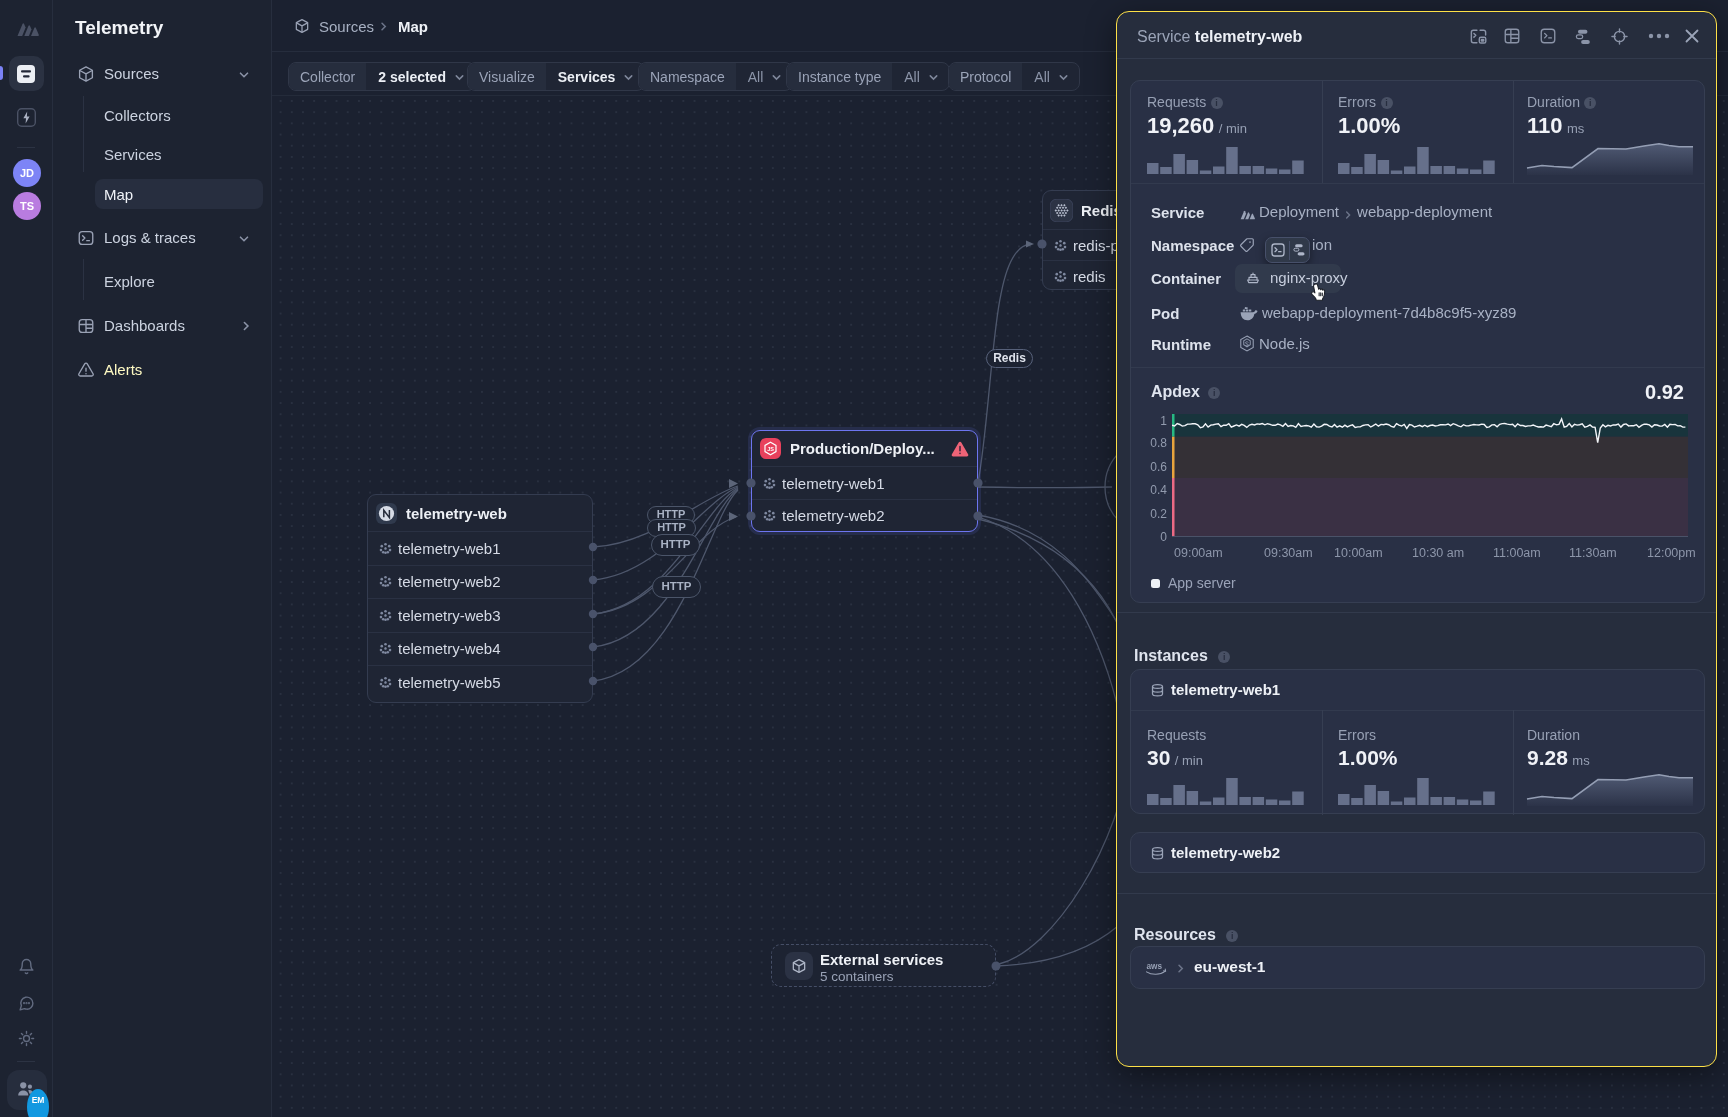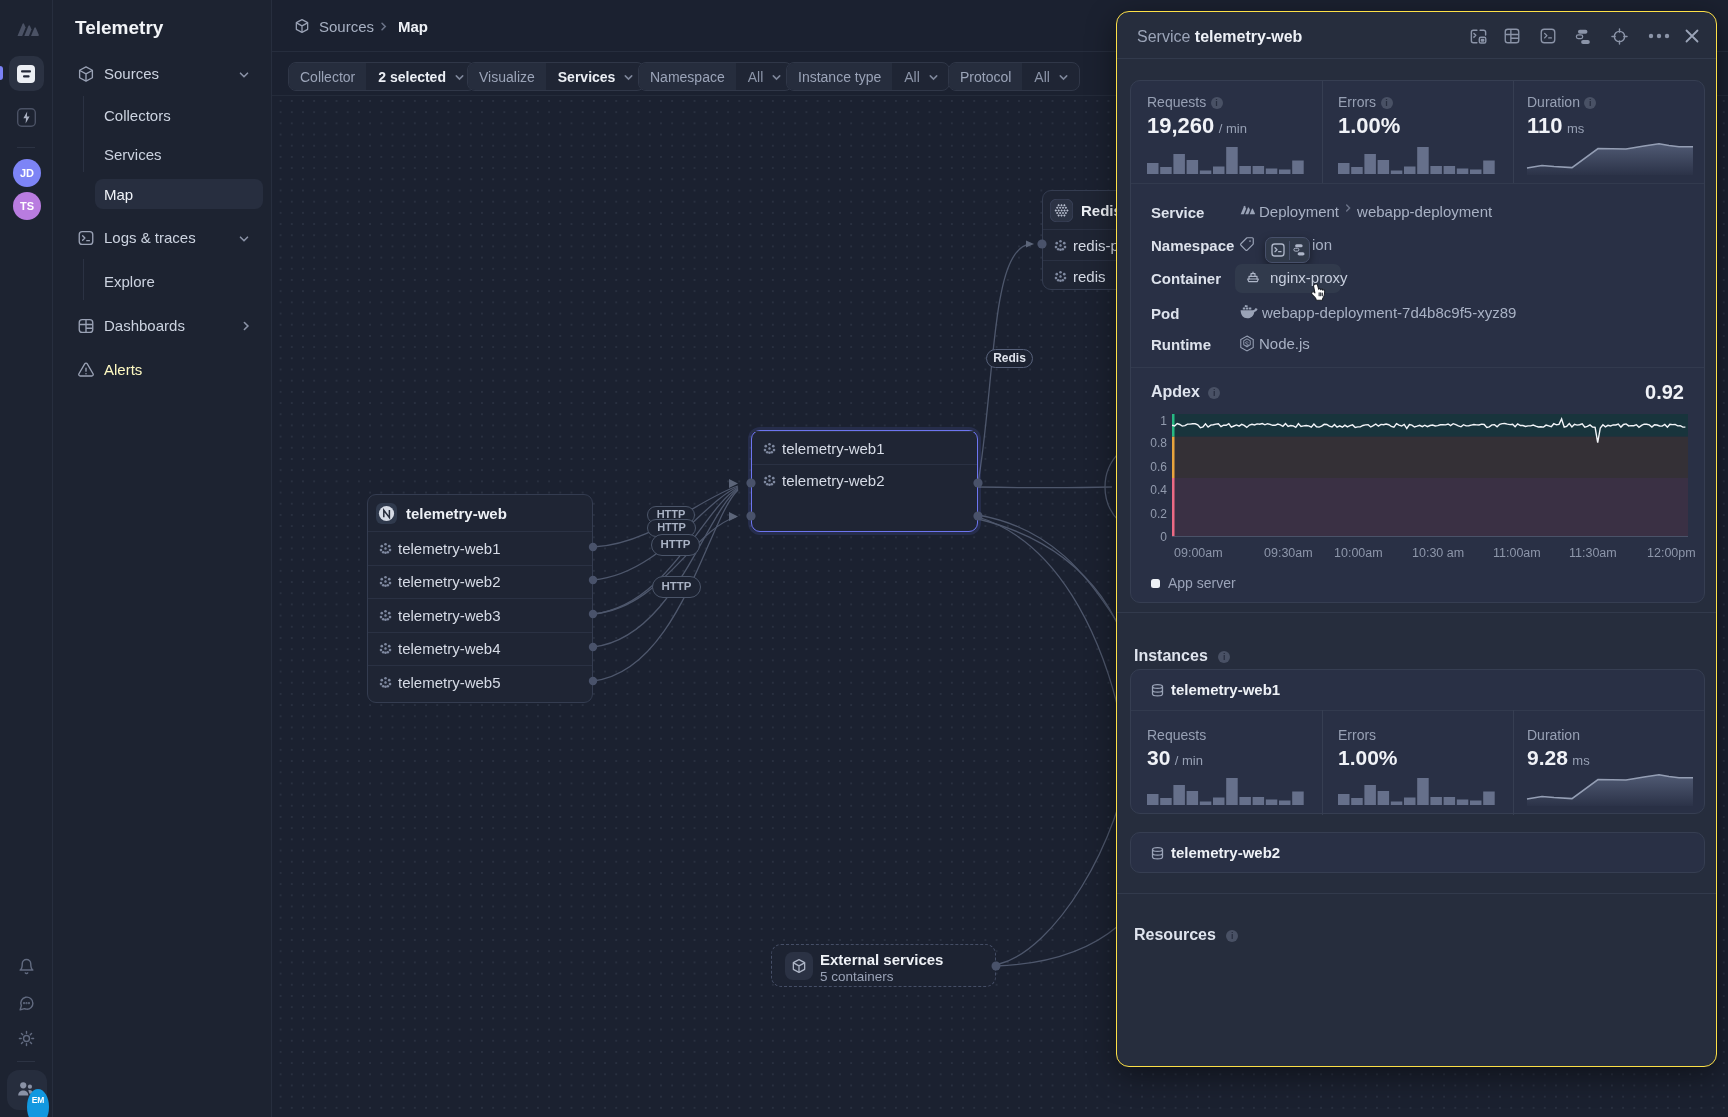--- a/index.html
+++ b/index.html
@@ -28,21 +28,21 @@
   
   #panel { position:absolute; left:1116px; top:11px; width:601px; height:1056px; background:#262d3d; border:1px solid #fde047; border-radius:13px; z-index:40; box-shadow:0 8px 30px rgba(0,0,0,.45); }
   #phead { position:absolute; left:0; top:0; width:100%; height:47px; border-bottom:1px solid #323a4c; }
   .card { position:absolute; left:13px; width:575px; border:1px solid #363e52; border-radius:10px; background:#293045; }
   .ptitle { color:#dfe4ee; font-size:16px; font-weight:bold; }
   .stat-label { color:#97a0b4; font-size:14px; }
   .stat-val { color:#f0f2f7; font-size:22px; font-weight:bold;margin-top:26px; }
   .stat-unit { color:#97a0b4; font-size:13px; font-weight:normal; }
   .info { display:inline-block; width:12px; height:12px; border-radius:50%; background:#495165; color:#272e3f; font-size:9px; font-weight:bold; text-align:center; line-height:12px; vertical-align:1px; }
   .dlabel { color:#dde2ec; font-size:15px; font-weight:bold; }
-  .dval { color:#a8b1c4; font-size:15px; display:flex; align-items:flex-start; gap:4px; }
+  .dval { color:#a8b1c4; font-size:15px; display:flex; align-items:flex-end; gap:4px; }
   .sect-div { position:absolute; left:0; width:100%; height:1px; background:#323a4c; }
 </style>
 </head>
 <body>
 <div id="canvas">
   <div id="dots"></div>
   <svg id="edges" style="position:absolute;left:0;top:0" width="1456" height="1117" fill="none">
     <g stroke="#4e576c" stroke-width="1.3">
       <path d="M321 547 C 380 544, 428 498, 466 486"></path>
       <path d="M321 580 C 388 574, 430 502, 466 487"></path>
@@ -210,20 +210,32 @@
             <circle cx="2.6" cy="10.6" r="1.7"></circle>
             <circle cx="11.5" cy="13.4" r="1.7"></circle>
             <circle cx="5.5" cy="13.4" r="1.7"></circle>
             <path d="M8.5 6.7l1.8 1.3-.7 2.1H7.4l-.7-2.1z"></path>
           </svg>
           <span>telemetry-web5</span>
         </div>
     </div>
 
     <div class="gnode" style="left:479px;top:430px;width:227px;height:102px;border:1.7px solid #6d75f0;box-shadow:0 0 0 3px rgba(109,117,240,0.14)">
+      <div class="hdr" style="height:35px">
+        <svg width="21" height="21" viewBox="0 0 21 21">
+            <rect width="21" height="21" rx="6" fill="#e8415c"></rect>
+            <path d="M10.5 4.3 16 7.4v6.2l-5.5 3.1L5 13.6V7.4Z" fill="none" stroke="#fff" stroke-width="1.2"></path>
+            <text x="10.5" y="12.8" font-size="5.5" fill="#fff" text-anchor="middle" font-weight="bold">JS</text>
+          </svg>
+        <span>Production/Deploy...</span>
+        <svg style="margin-left:auto" width="18" height="16" viewBox="0 0 18 16">
+            <path d="M7.7 1.6 0.9 13.2a1.5 1.5 0 0 0 1.3 2.3h13.6a1.5 1.5 0 0 0 1.3-2.3L10.3 1.6a1.5 1.5 0 0 0-2.6 0Z" fill="#ee6377"></path>
+            <path d="M9 5.5v4.2M9 12.3v.3" stroke="#30243a" stroke-width="1.5" stroke-linecap="round"></path>
+          </svg>
+      </div>
       <div class="row" style="height:33px">
           <svg width="13" height="13" viewBox="0 0 17 17" fill="#7e889f">
             <circle cx="8.5" cy="3" r="1.7"></circle>
             <circle cx="13.4" cy="5.4" r="1.7"></circle>
             <circle cx="14.4" cy="10.6" r="1.7"></circle>
             <circle cx="8.5" cy="14" r="1.7"></circle>
             <circle cx="3.6" cy="5.4" r="1.7"></circle>
             <circle cx="2.6" cy="10.6" r="1.7"></circle>
             <circle cx="11.5" cy="13.4" r="1.7"></circle>
             <circle cx="5.5" cy="13.4" r="1.7"></circle>
@@ -664,18 +676,29 @@
     <svg class="abs" style="left:19px;top:13px" width="15" height="15" viewBox="0 0 24 24" fill="none" stroke="#9aa3b7" stroke-width="2">
         <ellipse cx="12" cy="5.5" rx="8" ry="3"></ellipse>
         <path d="M4 5.5v6c0 1.7 3.6 3 8 3s8-1.3 8-3v-6"></path>
         <path d="M4 11.5v6c0 1.7 3.6 3 8 3s8-1.3 8-3v-6"></path>
       </svg>
     <div class="abs" style="left:40px;top:11px;color:#eef1f6;font-size:15px;font-weight:bold">telemetry-web2</div>
   </div>
 
   <div class="sect-div" style="top:881px"></div>
   <div class="abs ptitle" style="left:17px;top:914px">Resources <span class="info" style="margin-left:6px">i</span></div>
+  <div class="card" style="top:934px;height:43px">
+    <svg class="abs" style="left:14px;top:13px" width="24" height="17" viewBox="0 0 32 22">
+      <text x="2" y="12" font-size="11" font-weight="bold" fill="#97a0b4" font-family="Liberation Sans">aws</text>
+      <path d="M2 15.5c7 4.5 18 4.5 25-1" stroke="#97a0b4" stroke-width="1.4" fill="none" stroke-linecap="round"></path>
+      <path d="M27 11.8l.5 3-2.8-.7" stroke="#97a0b4" stroke-width="1.4" fill="none" stroke-linecap="round" stroke-linejoin="round"></path>
+    </svg>
+    <svg class="abs" style="left:44px;top:16px" width="11" height="11" viewBox="0 0 12 12" fill="none" stroke="#6c7489" stroke-width="1.7" stroke-linecap="round">
+        <path d="M4.4 2.5 7.9 6l-3.5 3.5"></path>
+      </svg>
+    <div class="abs" style="left:63px;top:11px;color:#eef1f6;font-size:15.5px;font-weight:bold">eu-west-1</div>
+  </div>
 
   <svg class="abs" style="left:193px;top:271px;z-index:60" width="17" height="19" viewBox="0 0 16 18">
     <path d="M4.9 1.1 C5.8 0.55 6.9 1.0 7.1 2.0 L8.2 6.0 C8.35 5.5 8.9 5.2 9.4 5.35 C9.9 5.5 10.15 5.9 10.1 6.4 C10.3 5.9 10.85 5.65 11.35 5.8 C11.85 5.95 12.1 6.4 12.05 6.9 C12.35 6.5 12.9 6.4 13.35 6.6 C13.8 6.85 14.0 7.3 13.9 7.8 L13.6 10.6 C13.45 12.0 13.1 13.0 12.4 14.0 C11.9 14.7 11.7 15.3 11.7 16.3 L5.9 16.3 C5.8 15.3 5.4 14.5 4.6 13.7 L2.0 11.0 C1.35 10.3 1.35 9.35 2.0 8.75 C2.6 8.2 3.5 8.2 4.1 8.75 L4.6 9.3 L3.3 2.9 C3.1 2.1 3.9 1.4 4.9 1.1 Z" fill="#fff" stroke="#1b1f28" stroke-width="1" stroke-linejoin="round"></path>
     <path d="M8.6 9.2 L8.6 12 M10.1 9.3 L10.1 12.1 M11.6 9.4 L11.6 12.1" stroke="#1b1f28" stroke-width="1" stroke-linecap="round"></path>
   </svg>
   </div>
 
 </body></html>

